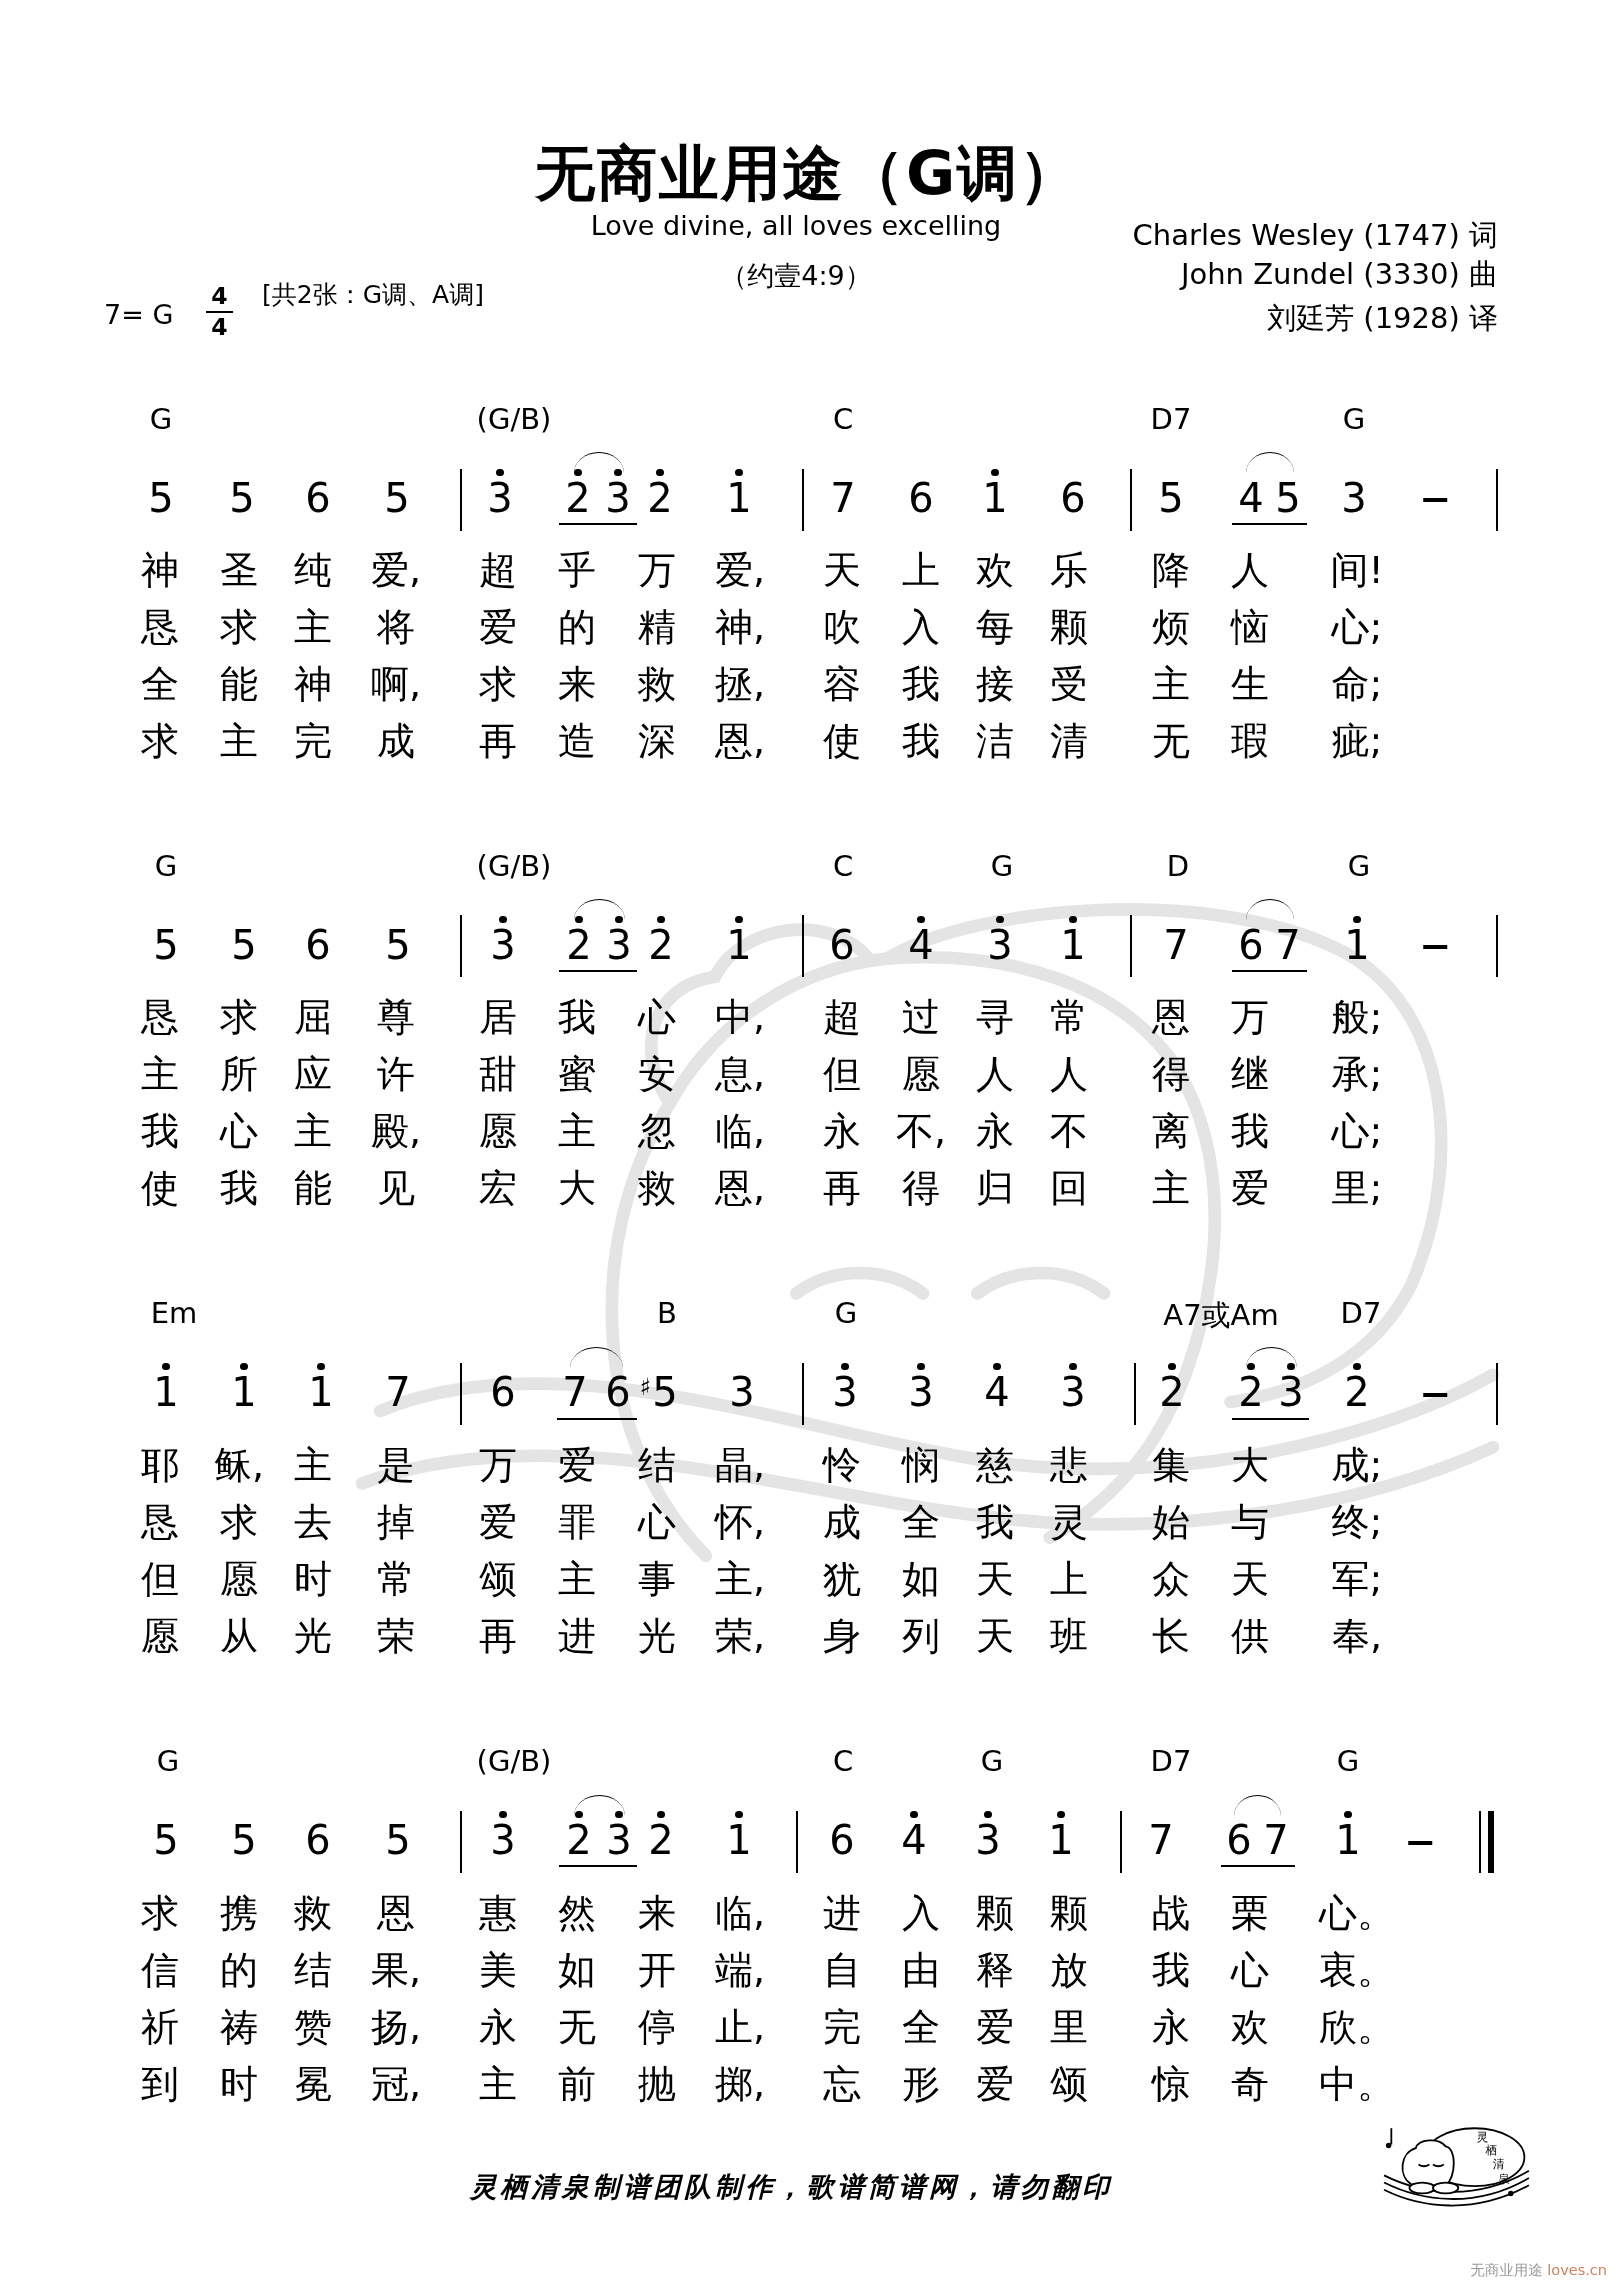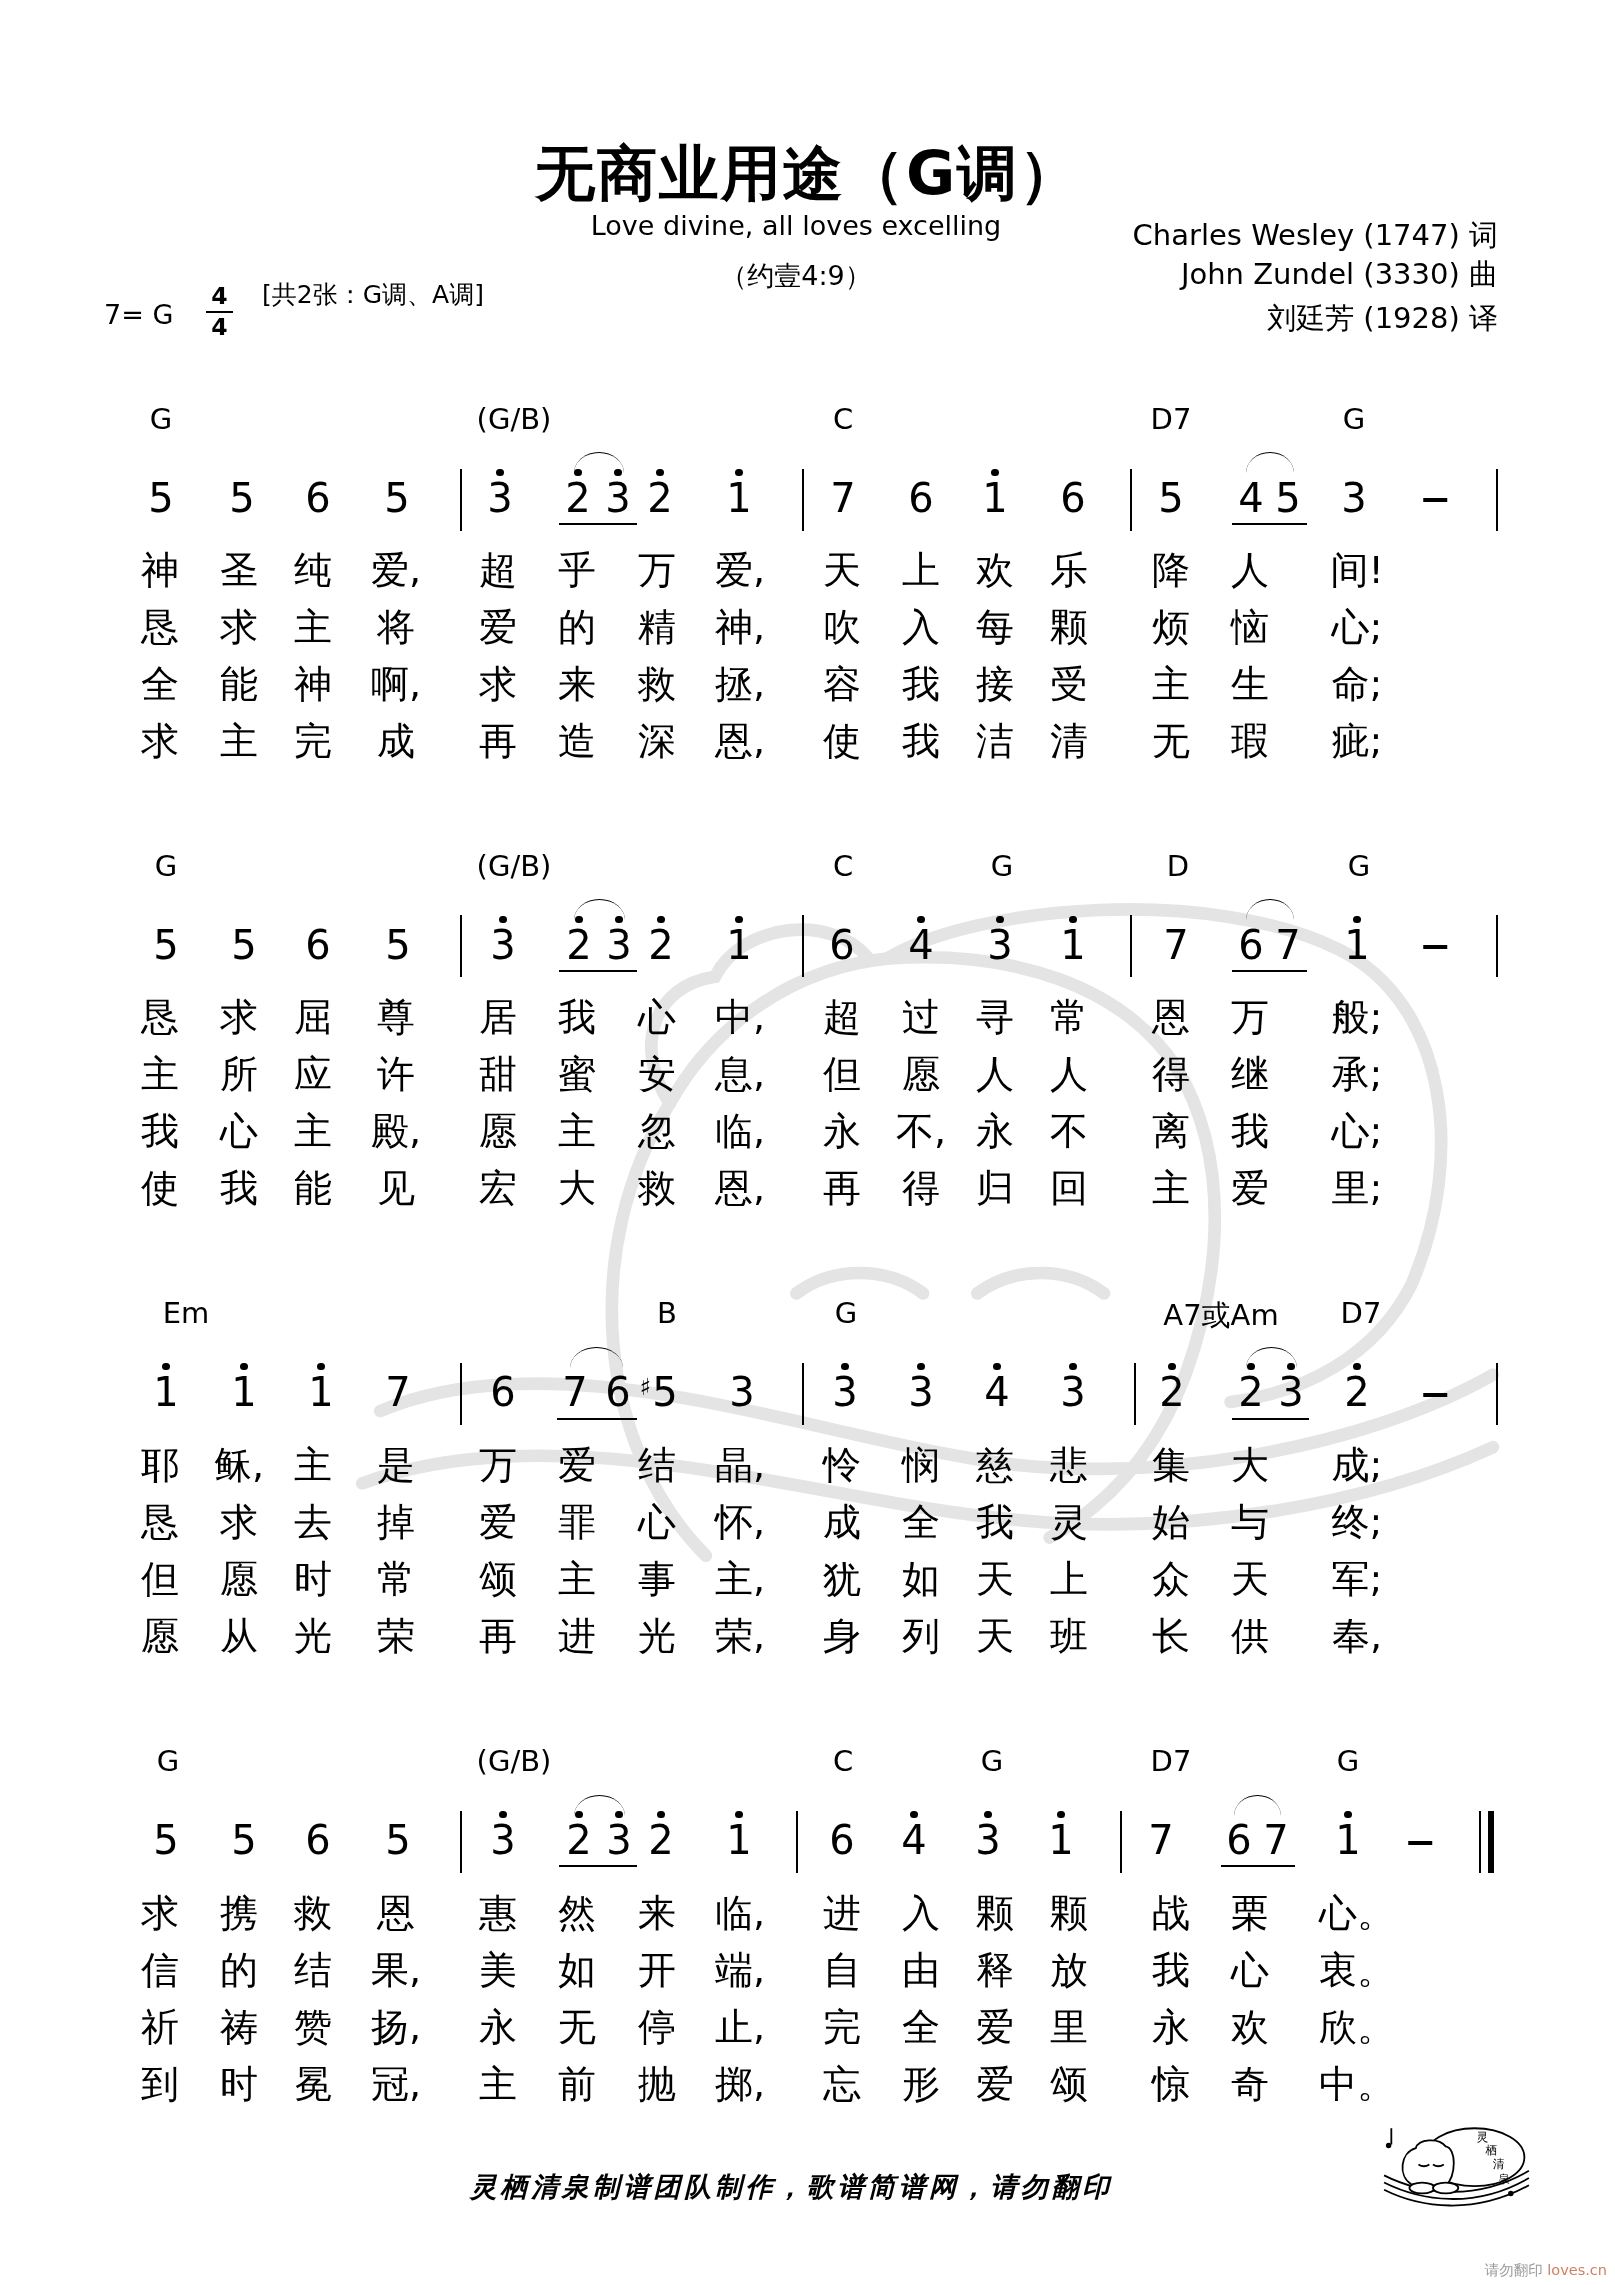--- a/index.html
+++ b/index.html
@@ -235,21 +235,21 @@
     <div class="lyric" style="left: 577px; top: 1166px;">大</div>
     <div class="lyric" style="left: 657px; top: 1166px;">救</div>
     <div class="lyric" style="left: 740px; top: 1166px;">恩,</div>
     <div class="lyric" style="left: 842px; top: 1166px;">再</div>
     <div class="lyric" style="left: 921px; top: 1166px;">得</div>
     <div class="lyric" style="left: 995px; top: 1166px;">归</div>
     <div class="lyric" style="left: 1069px; top: 1166px;">回</div>
     <div class="lyric" style="left: 1171px; top: 1166px;">主</div>
     <div class="lyric" style="left: 1250px; top: 1166px;">爱</div>
     <div class="lyric" style="left: 1357px; top: 1166px;">里;</div>
-    <div class="chord" style="left: 174px; top: 1296px; margin-left: 12px;">Em</div>
+    <div class="chord" style="left: 174px; top: 1296px;">Em</div>
     <div class="chord" style="left: 667px; top: 1296px;">B</div>
     <div class="chord" style="left: 846px; top: 1296px;">G</div>
     <div class="chord" style="left: 1221px; top: 1296px;">A7或Am</div>
     <div class="chord" style="left: 1361px; top: 1296px;">D7</div>
     <div class="note" style="left: 166px; top: 1370px;"><span>1</span><span class="hdot"></span></div>
     <div class="note" style="left: 244px; top: 1370px;"><span>1</span><span class="hdot"></span></div>
     <div class="note" style="left: 321px; top: 1370px;"><span>1</span><span class="hdot"></span></div>
     <div class="note" style="left: 398px; top: 1370px;"><span>7</span></div>
     <div class="note" style="left: 503px; top: 1370px;"><span>6</span></div>
     <div class="note" style="left: 575px; top: 1370px;"><span>7</span></div>
@@ -445,16 +445,16 @@
   <path d="M18 8 v18" stroke="#000" stroke-width="2"></path>
     <circle cx="15" cy="27" r="3" fill="#000"></circle>
   <circle cx="150" cy="80" r="3" fill="#000"></circle>
   <text x="112" y="22" font-size="13" font-family="DejaVu Sans, sans-serif">灵</text>
   <text x="122" y="36" font-size="13" font-family="DejaVu Sans, sans-serif">栖</text>
   <text x="130" y="52" font-size="13" font-family="DejaVu Sans, sans-serif">清</text>
   <text x="136" y="68" font-size="13" font-family="DejaVu Sans, sans-serif">泉</text>
 </svg>
 
 <div class="site">
-  <span>请勿翻印</span>
+  <span>无商业用途</span>
   <span class="dom">loves.cn</span>
 </div>
 
 
 </body></html>

